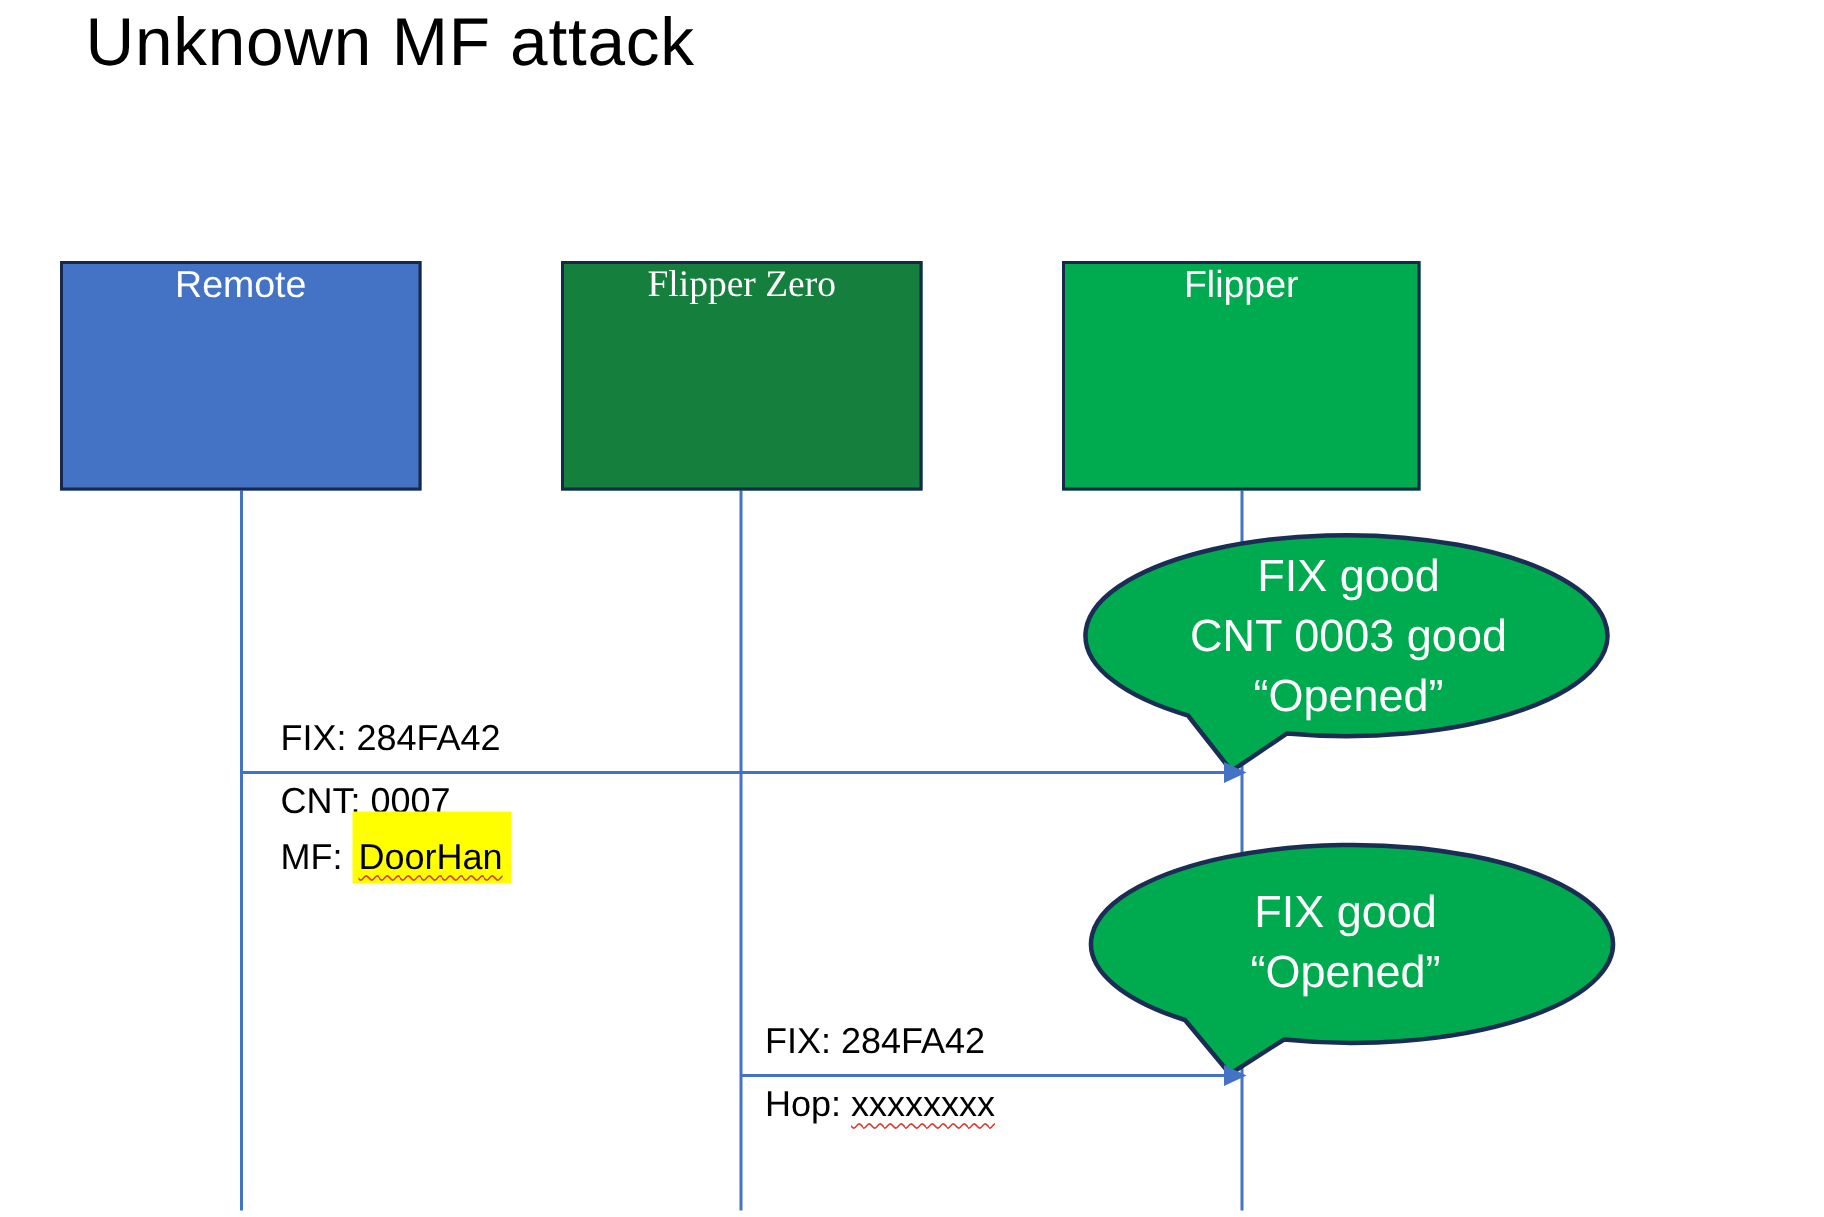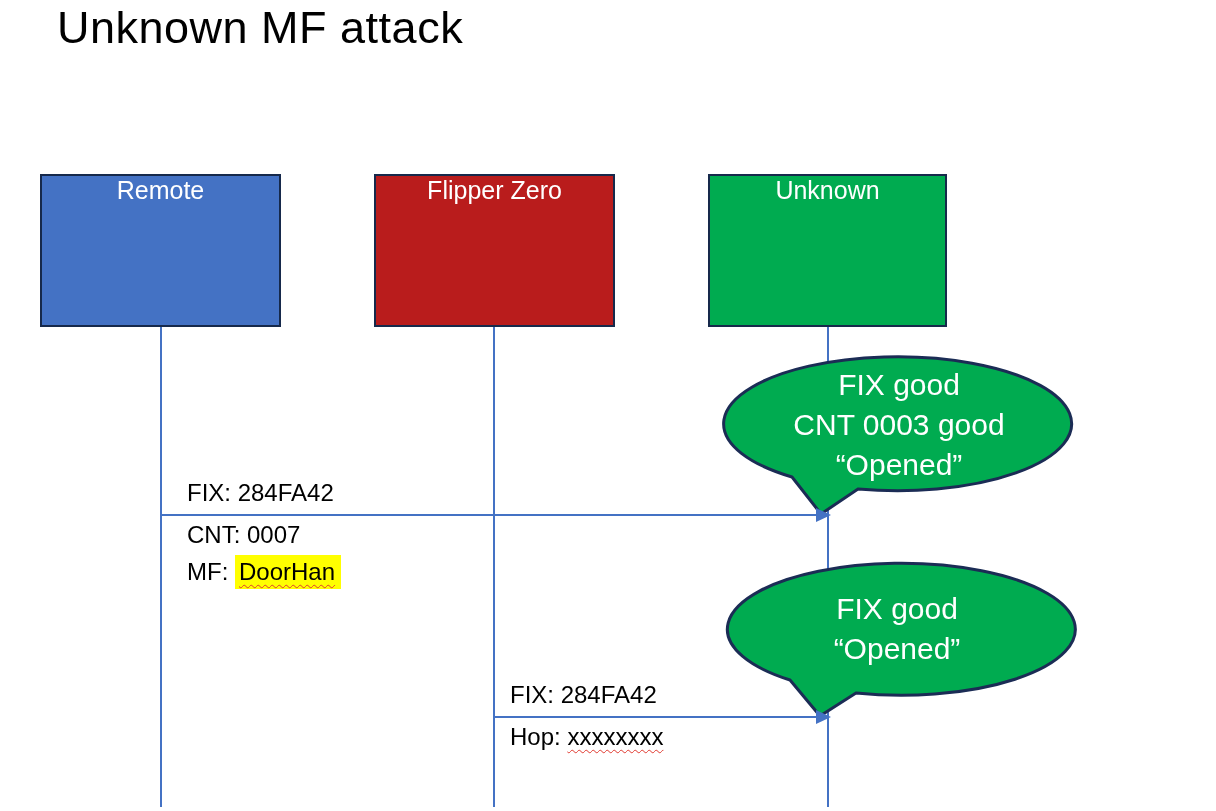--- a/index.html
+++ b/index.html
@@ -18,32 +18,32 @@
   .arrow-line { stroke:#4472C4; stroke-width:2; }
   .arrow-head { fill:#4472C4; stroke:none; }
   .callout { stroke:#1B2C55; stroke-width:3; }
   .actor {
     position:absolute; height:153px; width:241px;
     border:2.5px solid #16294B; box-sizing:border-box;
     display:flex; align-items:flex-start; justify-content:center;
     color:#ffffff; font-size:25px;
   }
   .actor-remote   { left:40px;  top:174px; background:#4472C4; }
-  .actor-flipper  { left:374px; top:174px; background:#b91c1c; }
+  .actor-flipper  { left:374px; top:174px; background:#15803d;font-family:Liberation Serif, serif; }
   .actor-receiver { left:708px; top:174px; width:239px; background:#00AB50; }
   .msg-line {
     position:absolute; font-size:24px; color:#000000; white-space:nowrap;margin-left:12px;
   }
   .m1l1 { left:175px; top:479px; }
   .m1l2 { left:175px; top:521px; }
   .m1l3 { left:175px; top:558px; }
   .m2l1 { left:498px; top:681px; }
   .m2l2 { left:498px; top:723px; }
   .m2l3 { left:498px; top:760px; }
-  .hl { background:#FFFF00; padding:3px 6px 4px 4px; }
+  .hl { background:#FFFF00; padding:17px 6px 4px 4px; }
   .sq {
     text-decoration-line:underline;
     text-decoration-style:wavy;
     text-decoration-color:#E0392F;
     text-decoration-thickness:1px;
     text-underline-offset:4px;
   }
   .bubble-text {
     position:absolute; display:flex; flex-direction:column;
     align-items:center; justify-content:center;
@@ -74,21 +74,21 @@
     <polygon class="arrow-head" points="816,710 831,717 816,724"></polygon>
   </svg>
 
   <div class="actor actor-remote">
     <span>Remote</span>
   </div>
   <div class="actor actor-flipper">
     <span>Flipper Zero</span>
   </div>
   <div class="actor actor-receiver">
-    <span>Unknown</span>
+    <span>Flipper</span>
   </div>
 
   <div class="msg-line m1l1">FIX: 284FA42</div>
   <div class="msg-line m1l2">CNT: 0007</div>
   <div class="msg-line m1l3"><span>MF: </span><span class="hl sq">DoorHan</span></div>
 
   <div class="msg-line m2l1">FIX: 284FA42</div>
   <div class="msg-line m2l2"><span>Hop: </span><span class="sq">xxxxxxxx</span></div>
 
   <div class="bubble-text bt1">

